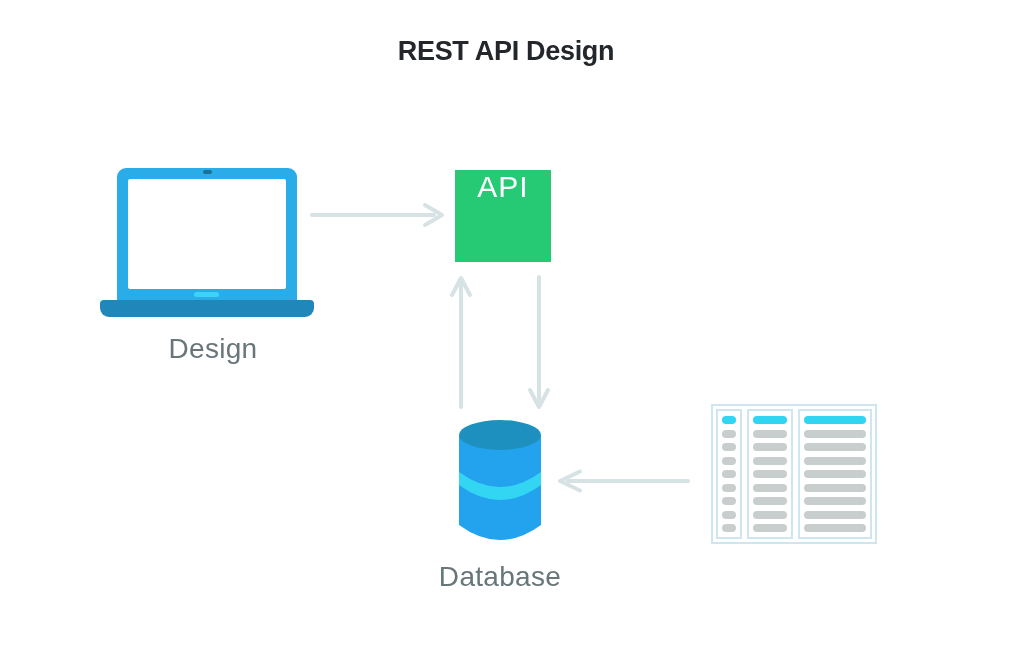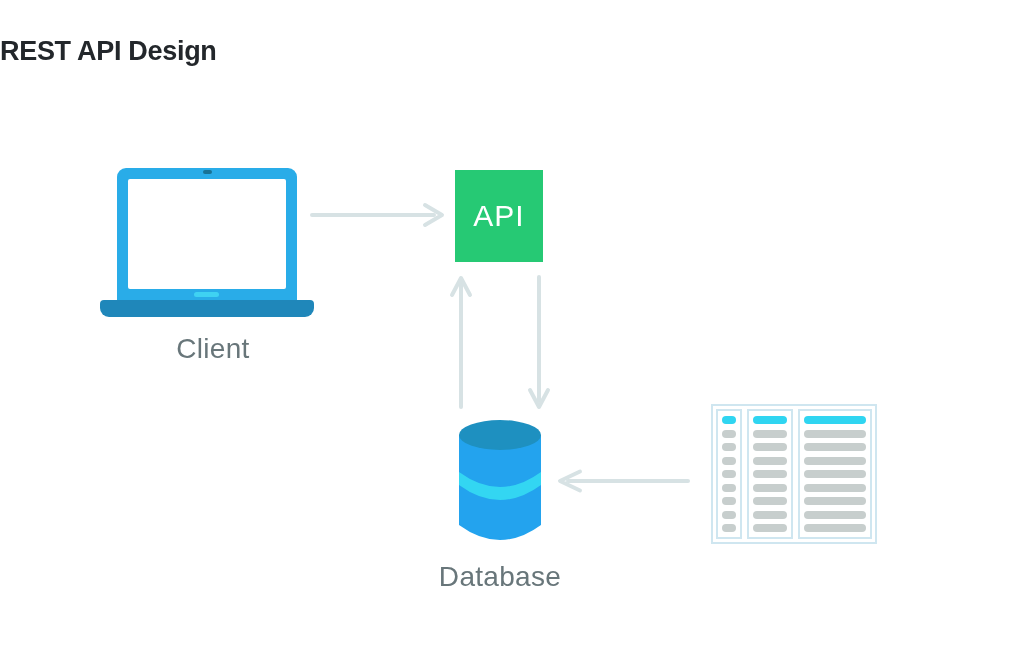--- a/index.html
+++ b/index.html
@@ -2,21 +2,21 @@
 <html><head>
 <meta charset="utf-8">
 <style>
   html,body{margin:0;padding:0;background:#ffffff;}
   #canvas{
     position:relative;width:1026px;height:662px;background:#ffffff;overflow:hidden;
     font-family:"Liberation Sans","DejaVu Sans",sans-serif;
   }
   
   .title{
-    position:absolute;top:36px;left:0;width:1012px;
+    position:absolute;top:36px;left:0;width:1012px;text-align:center;
     font-size:27px;font-weight:bold;color:#23272b;letter-spacing:-0.3px;
   }
   
   .node-label{
     position:absolute;text-align:center;font-size:28px;color:#68767a;letter-spacing:0.3px;
   }
   .lbl-client{left:107px;top:333px;width:212px;}
   .lbl-database{left:390px;top:561px;width:220px;text-align:center;}
   .lbl-dbdata{left:673px;top:559px;width:240px;}
   
@@ -35,22 +35,22 @@
   .laptop-notch{
     position:absolute;left:194px;top:292px;width:25px;height:5px;
     background:#3fd2f2;border-radius:2.5px;
   }
   .laptop-base{
     position:absolute;left:100px;top:300px;width:214px;height:17px;
     background:#1f87ba;border-radius:4px 4px 9px 9px;
   }
   
   .api-box{
-    position:absolute;left:455px;top:170px;width:88px;height:92px;
-    background:#26c974;display:flex;align-items:center;justify-content:center;
+    position:absolute;left:455px;top:170px;width:96px;height:92px;
+    background:#26c974;display:flex;justify-content:center;
   }
   .api-box span{color:#ffffff;font-size:30px;letter-spacing:1px;}
   
   .overlay{position:absolute;left:0;top:0;width:1026px;height:662px;}
   .arrow{stroke:#d7e2e4;stroke-width:4;fill:none;stroke-linecap:round;stroke-linejoin:round;}
   
   .tbl{
     position:absolute;left:711px;top:404px;width:166px;height:140px;
     border:2px solid #cfe6f0;box-sizing:border-box;background:#ffffff;
     display:flex;flex-direction:row;gap:5px;padding:3px;
@@ -71,21 +71,21 @@
 <div id="canvas">
 
   <div class="title">REST API Design</div>
 
   <div>
     <div class="laptop-lid"></div>
     <div class="laptop-screen"></div>
     <div class="laptop-camera"></div>
     <div class="laptop-notch"></div>
     <div class="laptop-base"></div>
-    <div class="node-label lbl-client">Client</div>
+    <div class="node-label lbl-client">Design</div>
   </div>
 
   <div class="api-box">
     <span>API</span>
   </div>
 
   <svg class="overlay" viewBox="0 0 1026 662">
     <g>
       <path class="arrow" d="M312,215 H434"></path>
       <path class="arrow" d="M425,205 L442,215 L425,225"></path>

